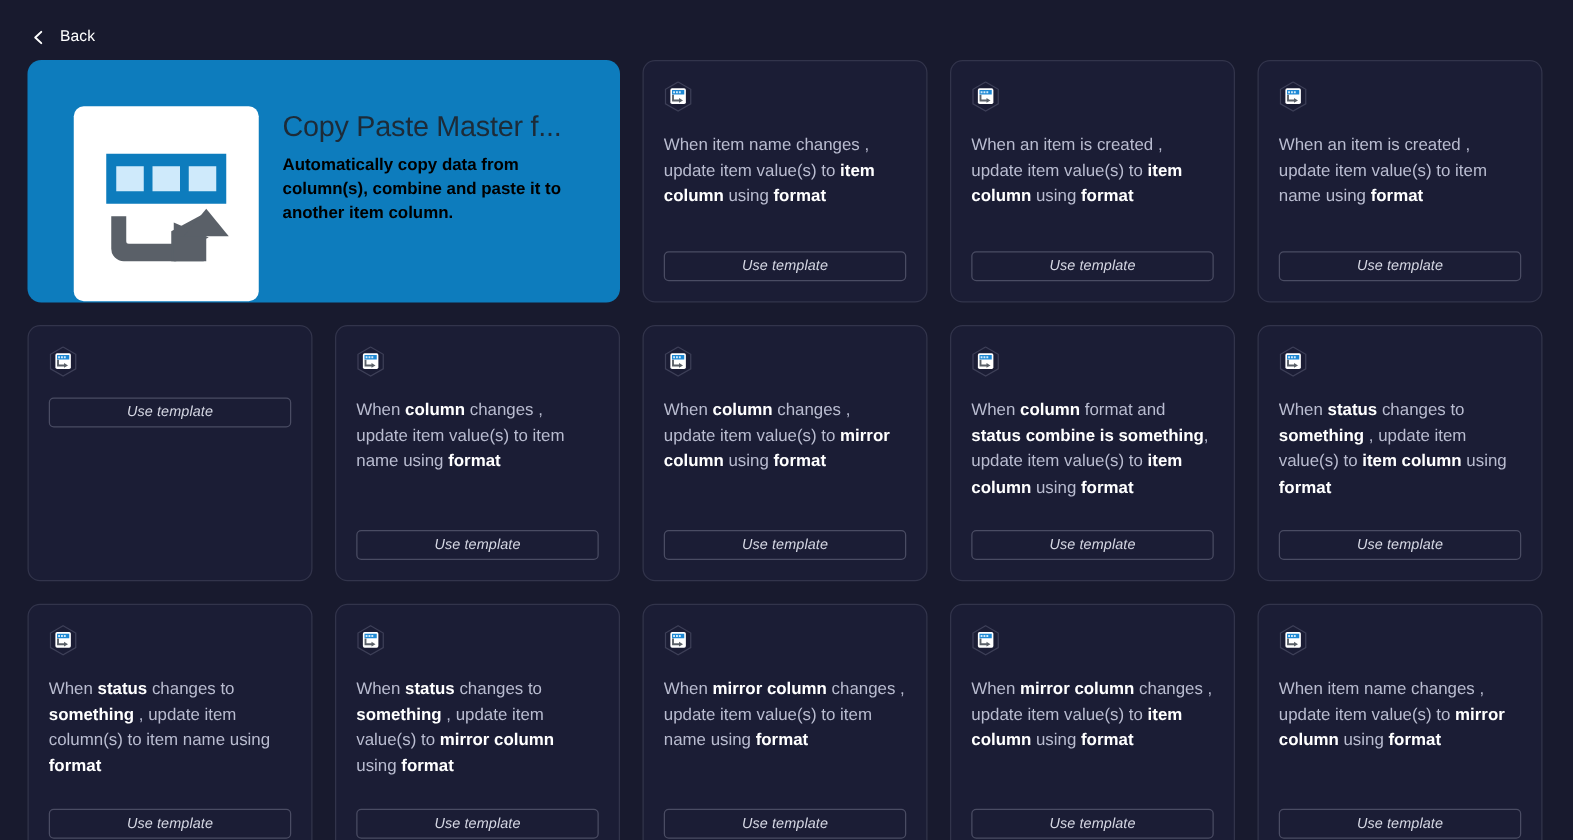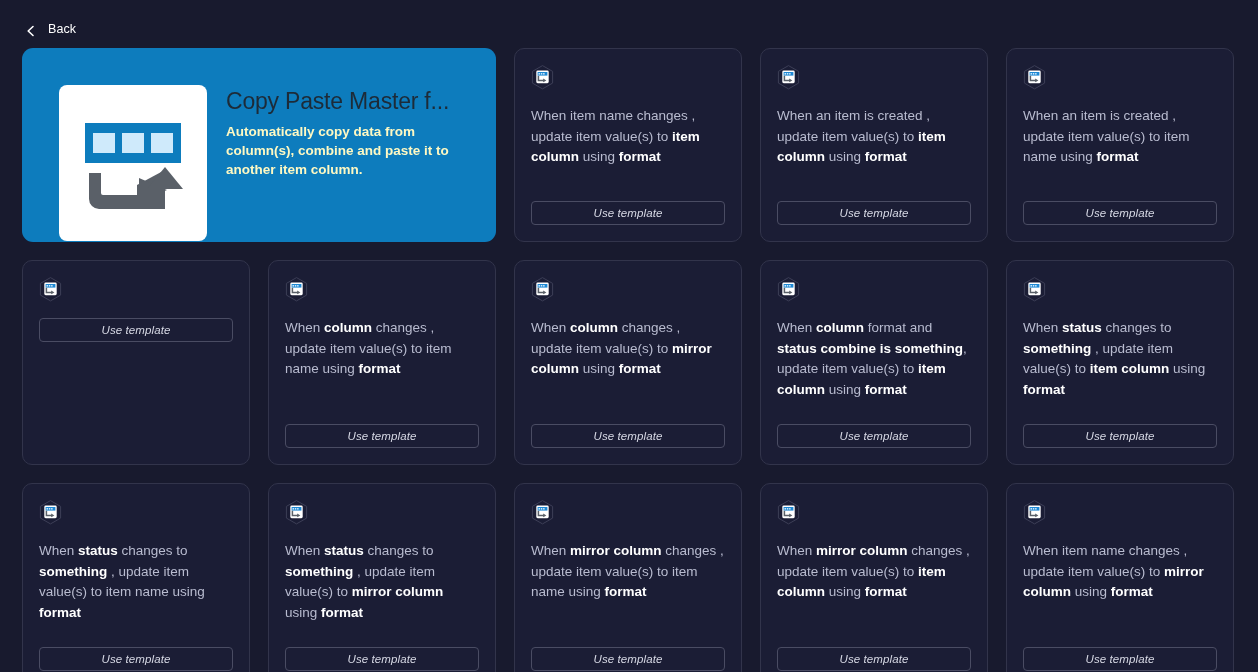--- a/index.html
+++ b/index.html
@@ -92,21 +92,21 @@
     line-height: 1.18;
     letter-spacing: -.2px;
     white-space: nowrap;
     overflow: hidden;
   }
 
   .promo-sub {
     margin-top: 7px;
     font-size: 13.5px;
     font-weight: 700;
-    color: #fef9c3;
+    color: #000000;
     line-height: 1.42;
   }
 
   
   .tpl-card {
     background: #1b1d35;
     border: 1px solid #32344b;
     border-radius: 10px;
     padding: 16px;
     height: 194px;
@@ -328,21 +328,21 @@
   <path d="M11.5 0.6 L21.6 6.4 L21.6 18.1 L11.5 23.9 L1.4 18.1 L1.4 6.4 Z" fill="#1b1d35" stroke="#3d3f57" stroke-width="1"></path>
   <rect x="5.3" y="5.6" width="12.4" height="12.6" rx="1.4" fill="#ffffff"></rect>
   <rect x="6.6" y="7" width="9.8" height="3.6" fill="#1e88d4"></rect>
   <rect x="7.5" y="8" width="1.5" height="1.6" fill="#cfeafb"></rect>
   <rect x="9.8" y="8" width="1.5" height="1.6" fill="#cfeafb"></rect>
   <rect x="12.1" y="8" width="1.5" height="1.6" fill="#cfeafb"></rect>
   <path d="M7.4 11.6 L7.4 15.4 L12.6 15.4" fill="none" stroke="#5a6068" stroke-width="1.5" stroke-linecap="square"></path>
   <polygon points="12.2,13.4 15.4,15.4 12.2,17.2" fill="#5a6068"></polygon>
 </svg>
       </div>
-      <div class="tpl-sentence"><span>When </span><b>status</b><span> changes to </span><b>something</b><span> , update item value(s) to item name using </span><b>format</b></div>
+      <div class="tpl-sentence"><span>When </span><b>status</b><span> changes to </span><b>something</b><span> , update item column(s) to item name using </span><b>format</b></div>
       <button class="use-btn">Use template</button>
     </div>
     <div class="tpl-card tall">
       <div class="tpl-icon">
 <svg width="23" height="25" viewBox="0 0 23 25">
   <path d="M11.5 0.6 L21.6 6.4 L21.6 18.1 L11.5 23.9 L1.4 18.1 L1.4 6.4 Z" fill="#1b1d35" stroke="#3d3f57" stroke-width="1"></path>
   <rect x="5.3" y="5.6" width="12.4" height="12.6" rx="1.4" fill="#ffffff"></rect>
   <rect x="6.6" y="7" width="9.8" height="3.6" fill="#1e88d4"></rect>
   <rect x="7.5" y="8" width="1.5" height="1.6" fill="#cfeafb"></rect>
   <rect x="9.8" y="8" width="1.5" height="1.6" fill="#cfeafb"></rect>

